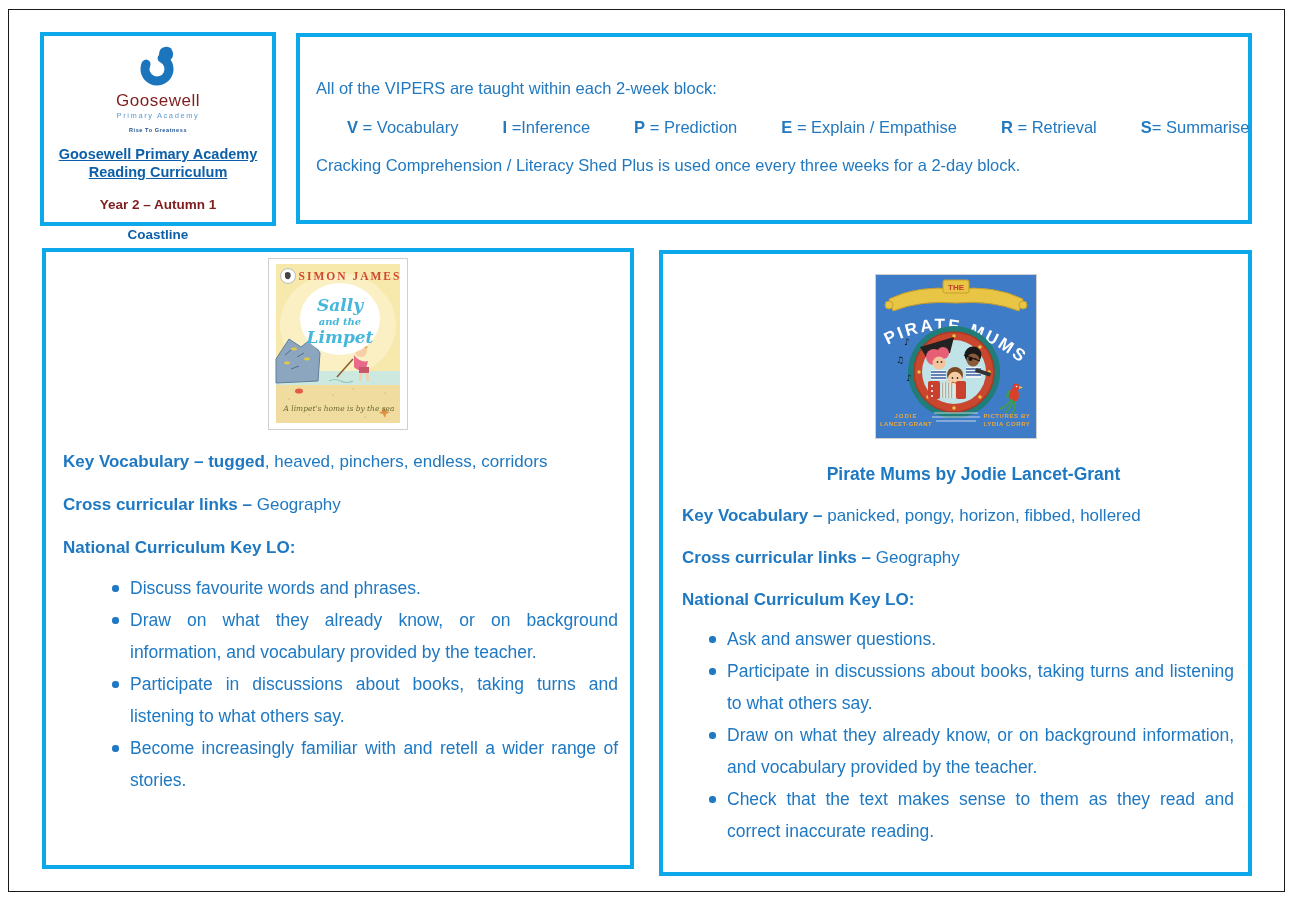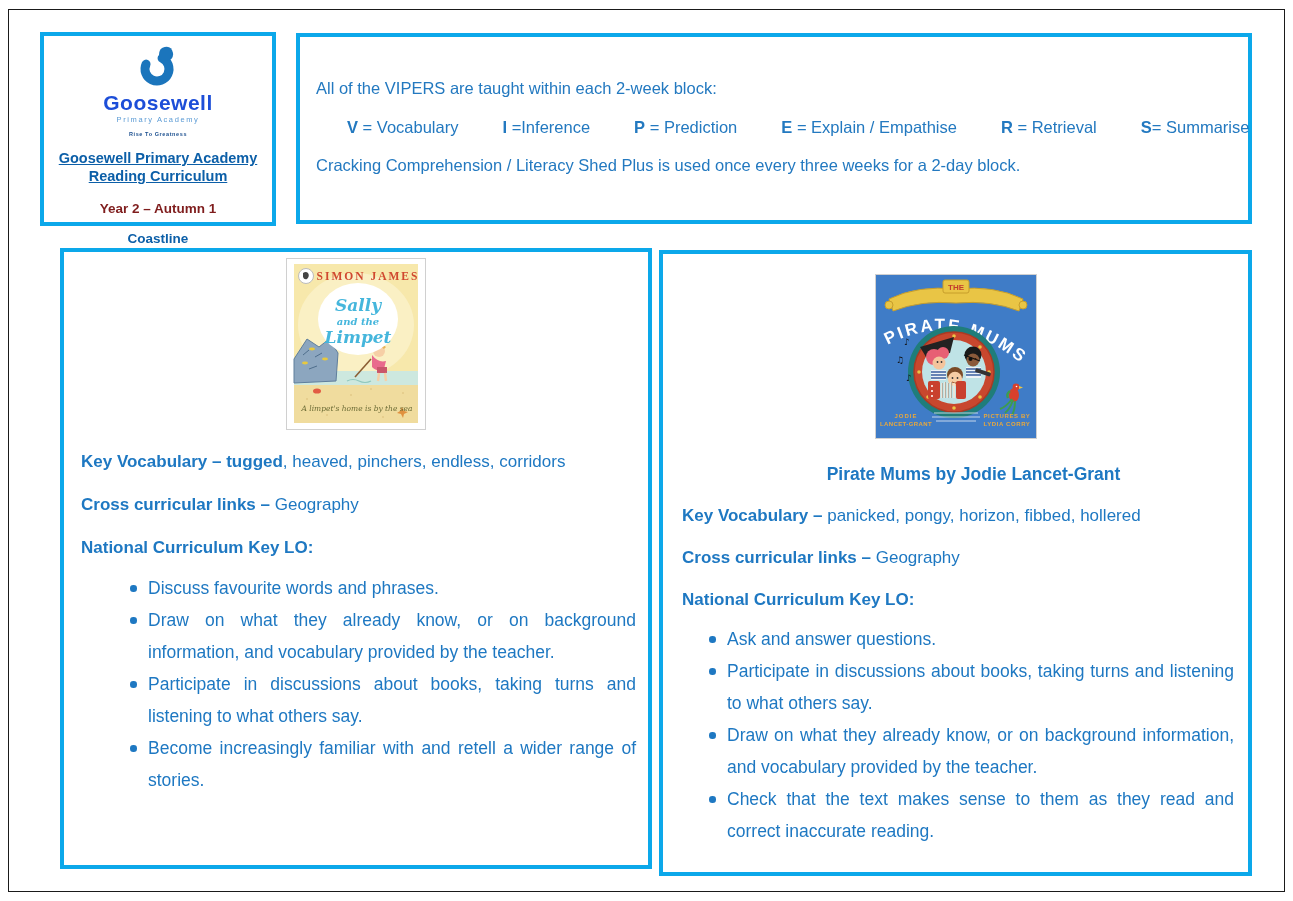--- a/index.html
+++ b/index.html
@@ -10,36 +10,36 @@
   .outer-border {
     position:absolute; left:8px; top:9px; width:1277px; height:883px;
     border:1.5px solid #1a1a1a; box-sizing:border-box;
   }
   .cyanbox {
     position:absolute; background:#ffffff; box-sizing:border-box;
     border:4px solid #0ca8ea;
   }
   
   .logo-box { left:40px; top:32px; width:236px; height:194px; text-align:center; padding-top:9px; }
-  .brand-name { color:#1d4ed8; font-size:21px; font-weight:700; letter-spacing:.5px; margin-top:-2px; }
+  .brand-name { color:#7f1d1d; font-size:17px; font-weight:400; letter-spacing:.5px; margin-top:-2px; }
   .brand-sub { color:#5b9bd5; font-size:7.5px; letter-spacing:1.6px; margin-top:0px; }
   .brand-tag { color:#1b4f8f; font-size:5.5px; font-weight:700; letter-spacing:.6px; margin-top:7px; }
   .doc-title { margin-top:12px; color:#0c5fa8; font-size:14.5px; font-weight:700; text-decoration:underline; line-height:18px; }
   .doc-year { margin-top:16px; color:#7f1d1d; font-size:13.5px; font-weight:700; }
   .doc-topic { margin-top:15px; color:#0c5fa8; font-size:13.5px; font-weight:700; }
   
   .vipers-box { left:296px; top:33px; width:956px; height:191px; padding:42px 14px 0 16px; color:#2379c0; }
   .vipers-intro { margin:0; font-size:16.5px; }
   .vipers-defs { display:flex; gap:44px; margin-top:20px; padding-left:31px; font-size:16.5px; }
   .vipers-defs .def { white-space:pre; }
   .vipers-defs b { font-weight:700; white-space:pre; }
   .vipers-footer { margin:19px 0 0; font-size:16.5px; }
   
   .book-box { color:#1e78c2; }
-  .book-box.left  { left:60px;  top:248px; width:592px; height:621px; }
+  .book-box.left  { left:42px;  top:248px; width:592px; height:621px; }
   .book-box.right { left:659px; top:250px; width:593px; height:626px; }
   .cover-wrap { display:flex; justify-content:center; }
   .book-box.left  .cover-wrap { margin-top:6px; }
   .book-box.right .cover-wrap { margin-top:20px; }
   .cover-frame { border:1px solid #d0d0d0; background:#fff; line-height:0; }
   .book-title { text-align:center; font-size:17.5px; font-weight:700; margin:0; line-height:22px; }
   .book-box.left  .book-title { margin-top:12px; }
   .book-box.right .book-title { margin-top:24px;padding-left:36px; }
   .para { margin:20px 0 0; font-size:17px; line-height:22px; }
   .book-box.left  .para { padding-left:17px; margin-top:21px; }

